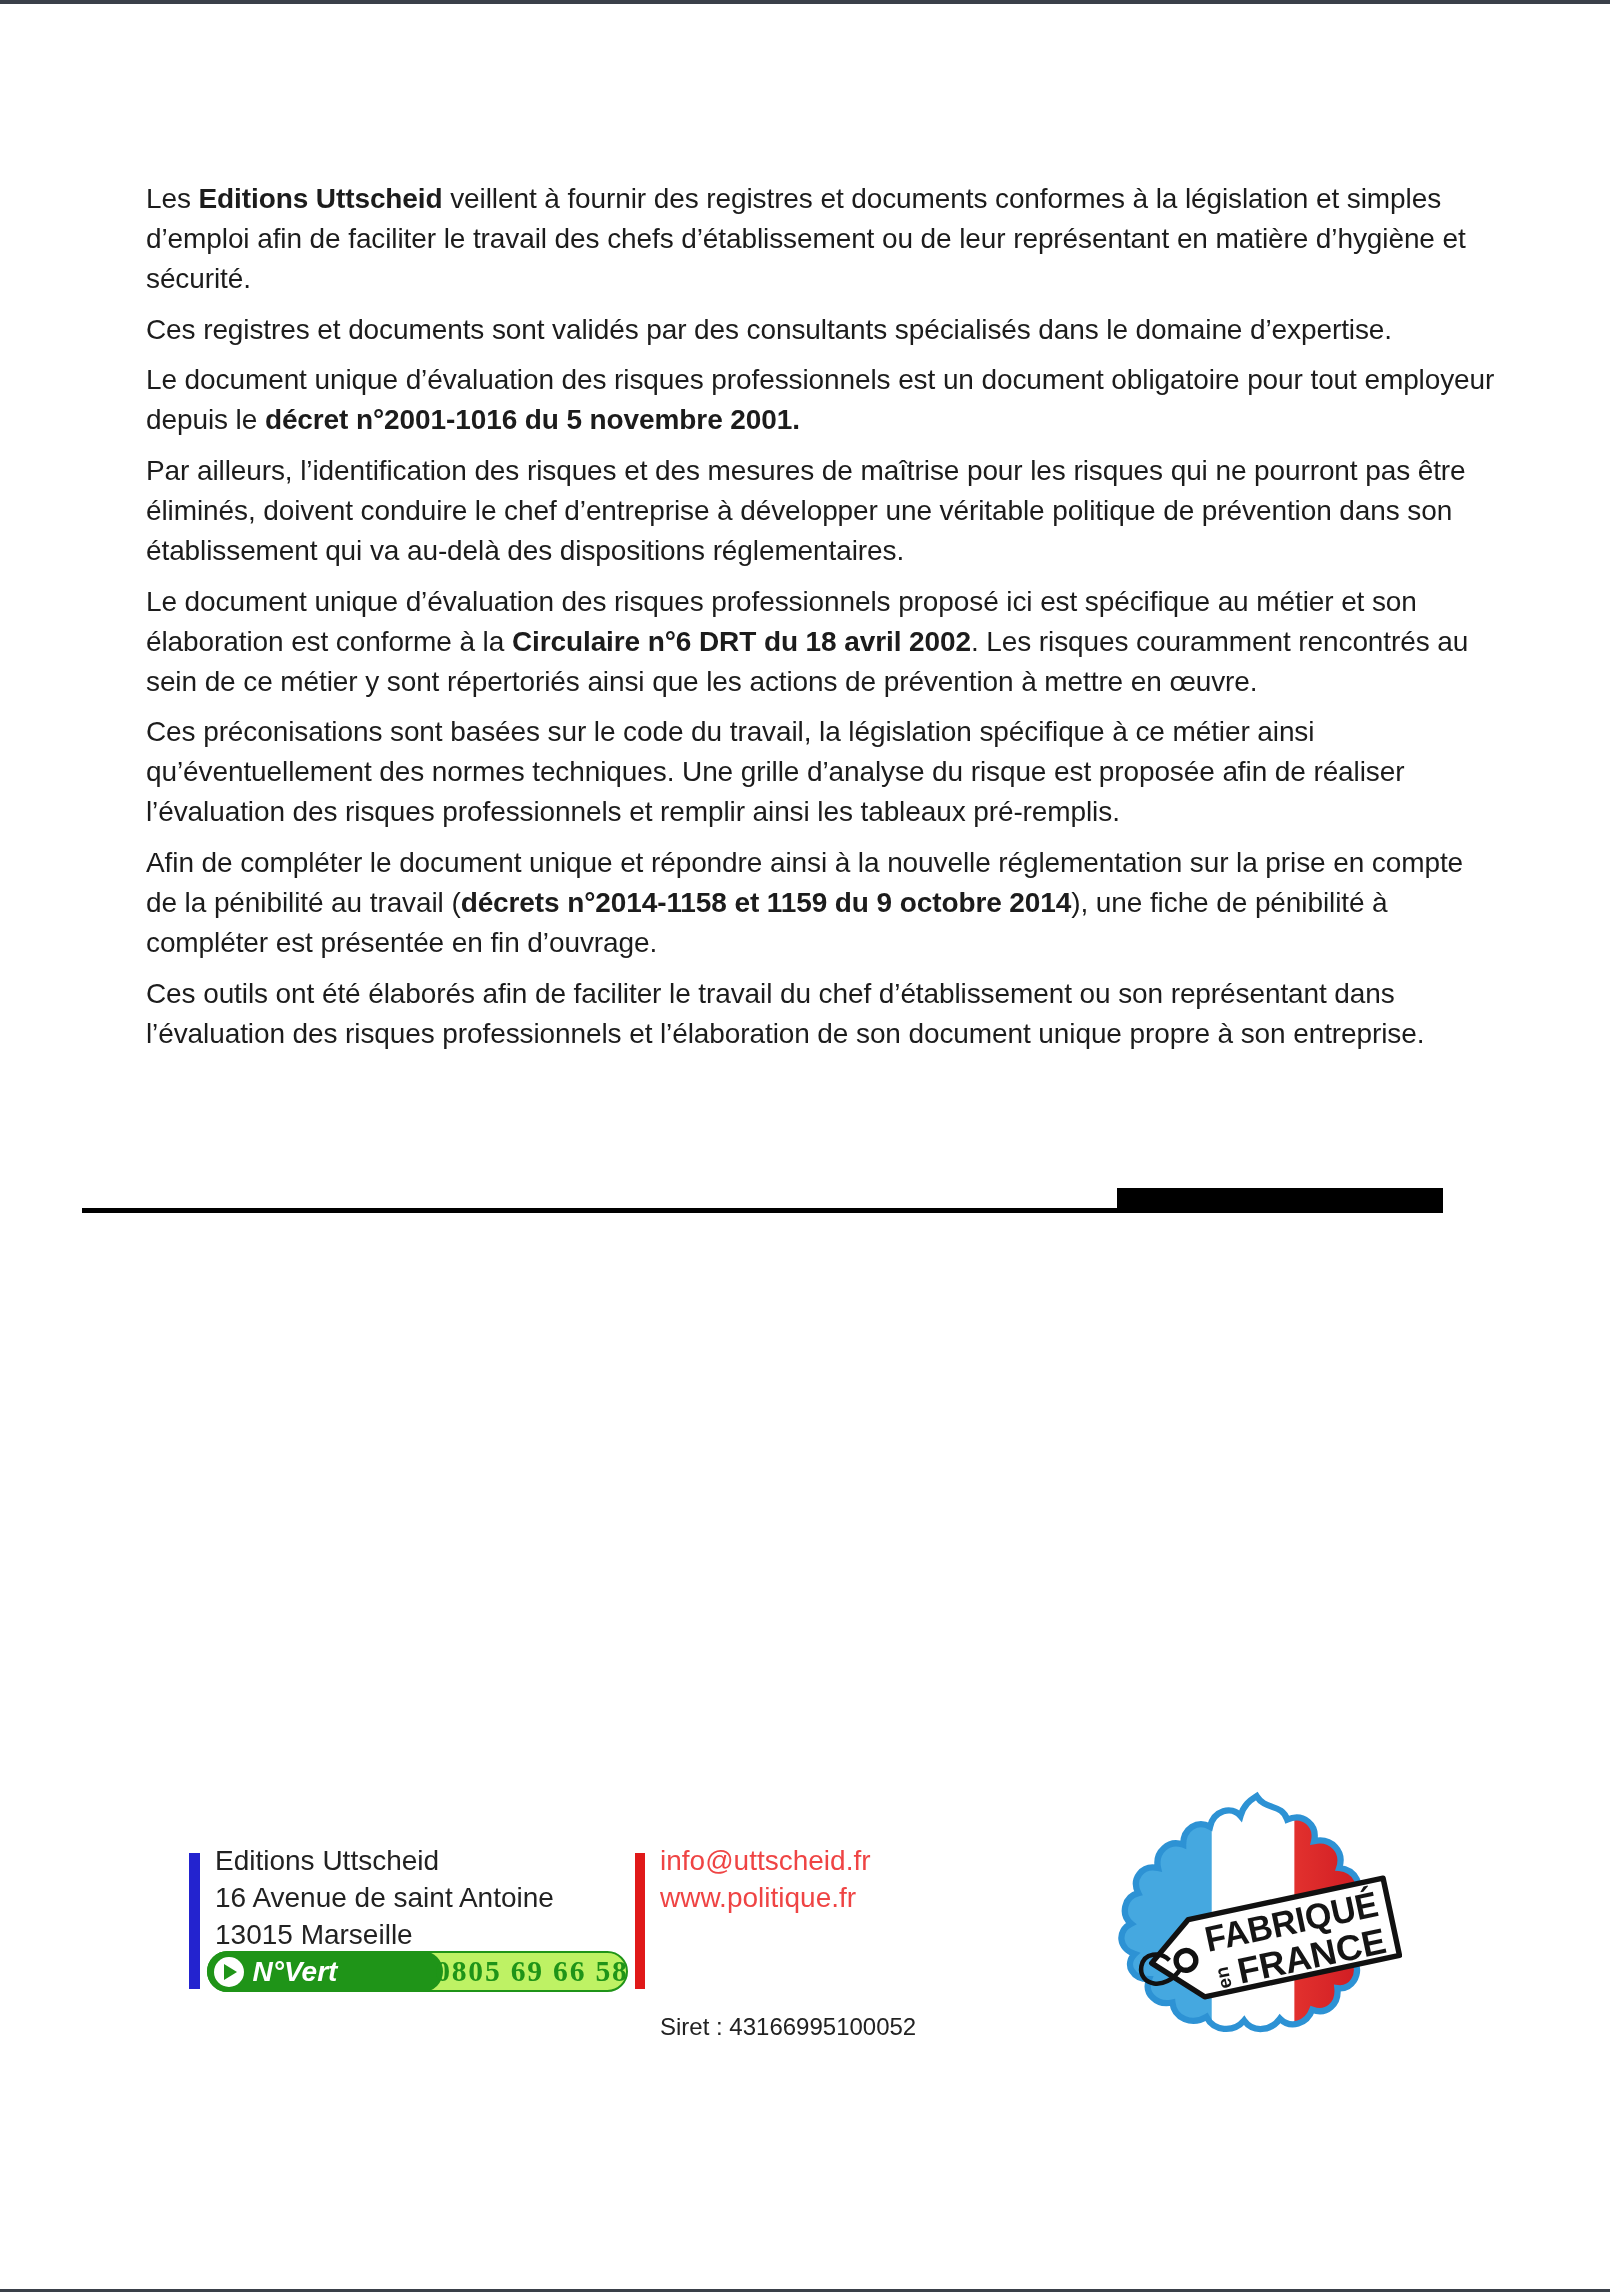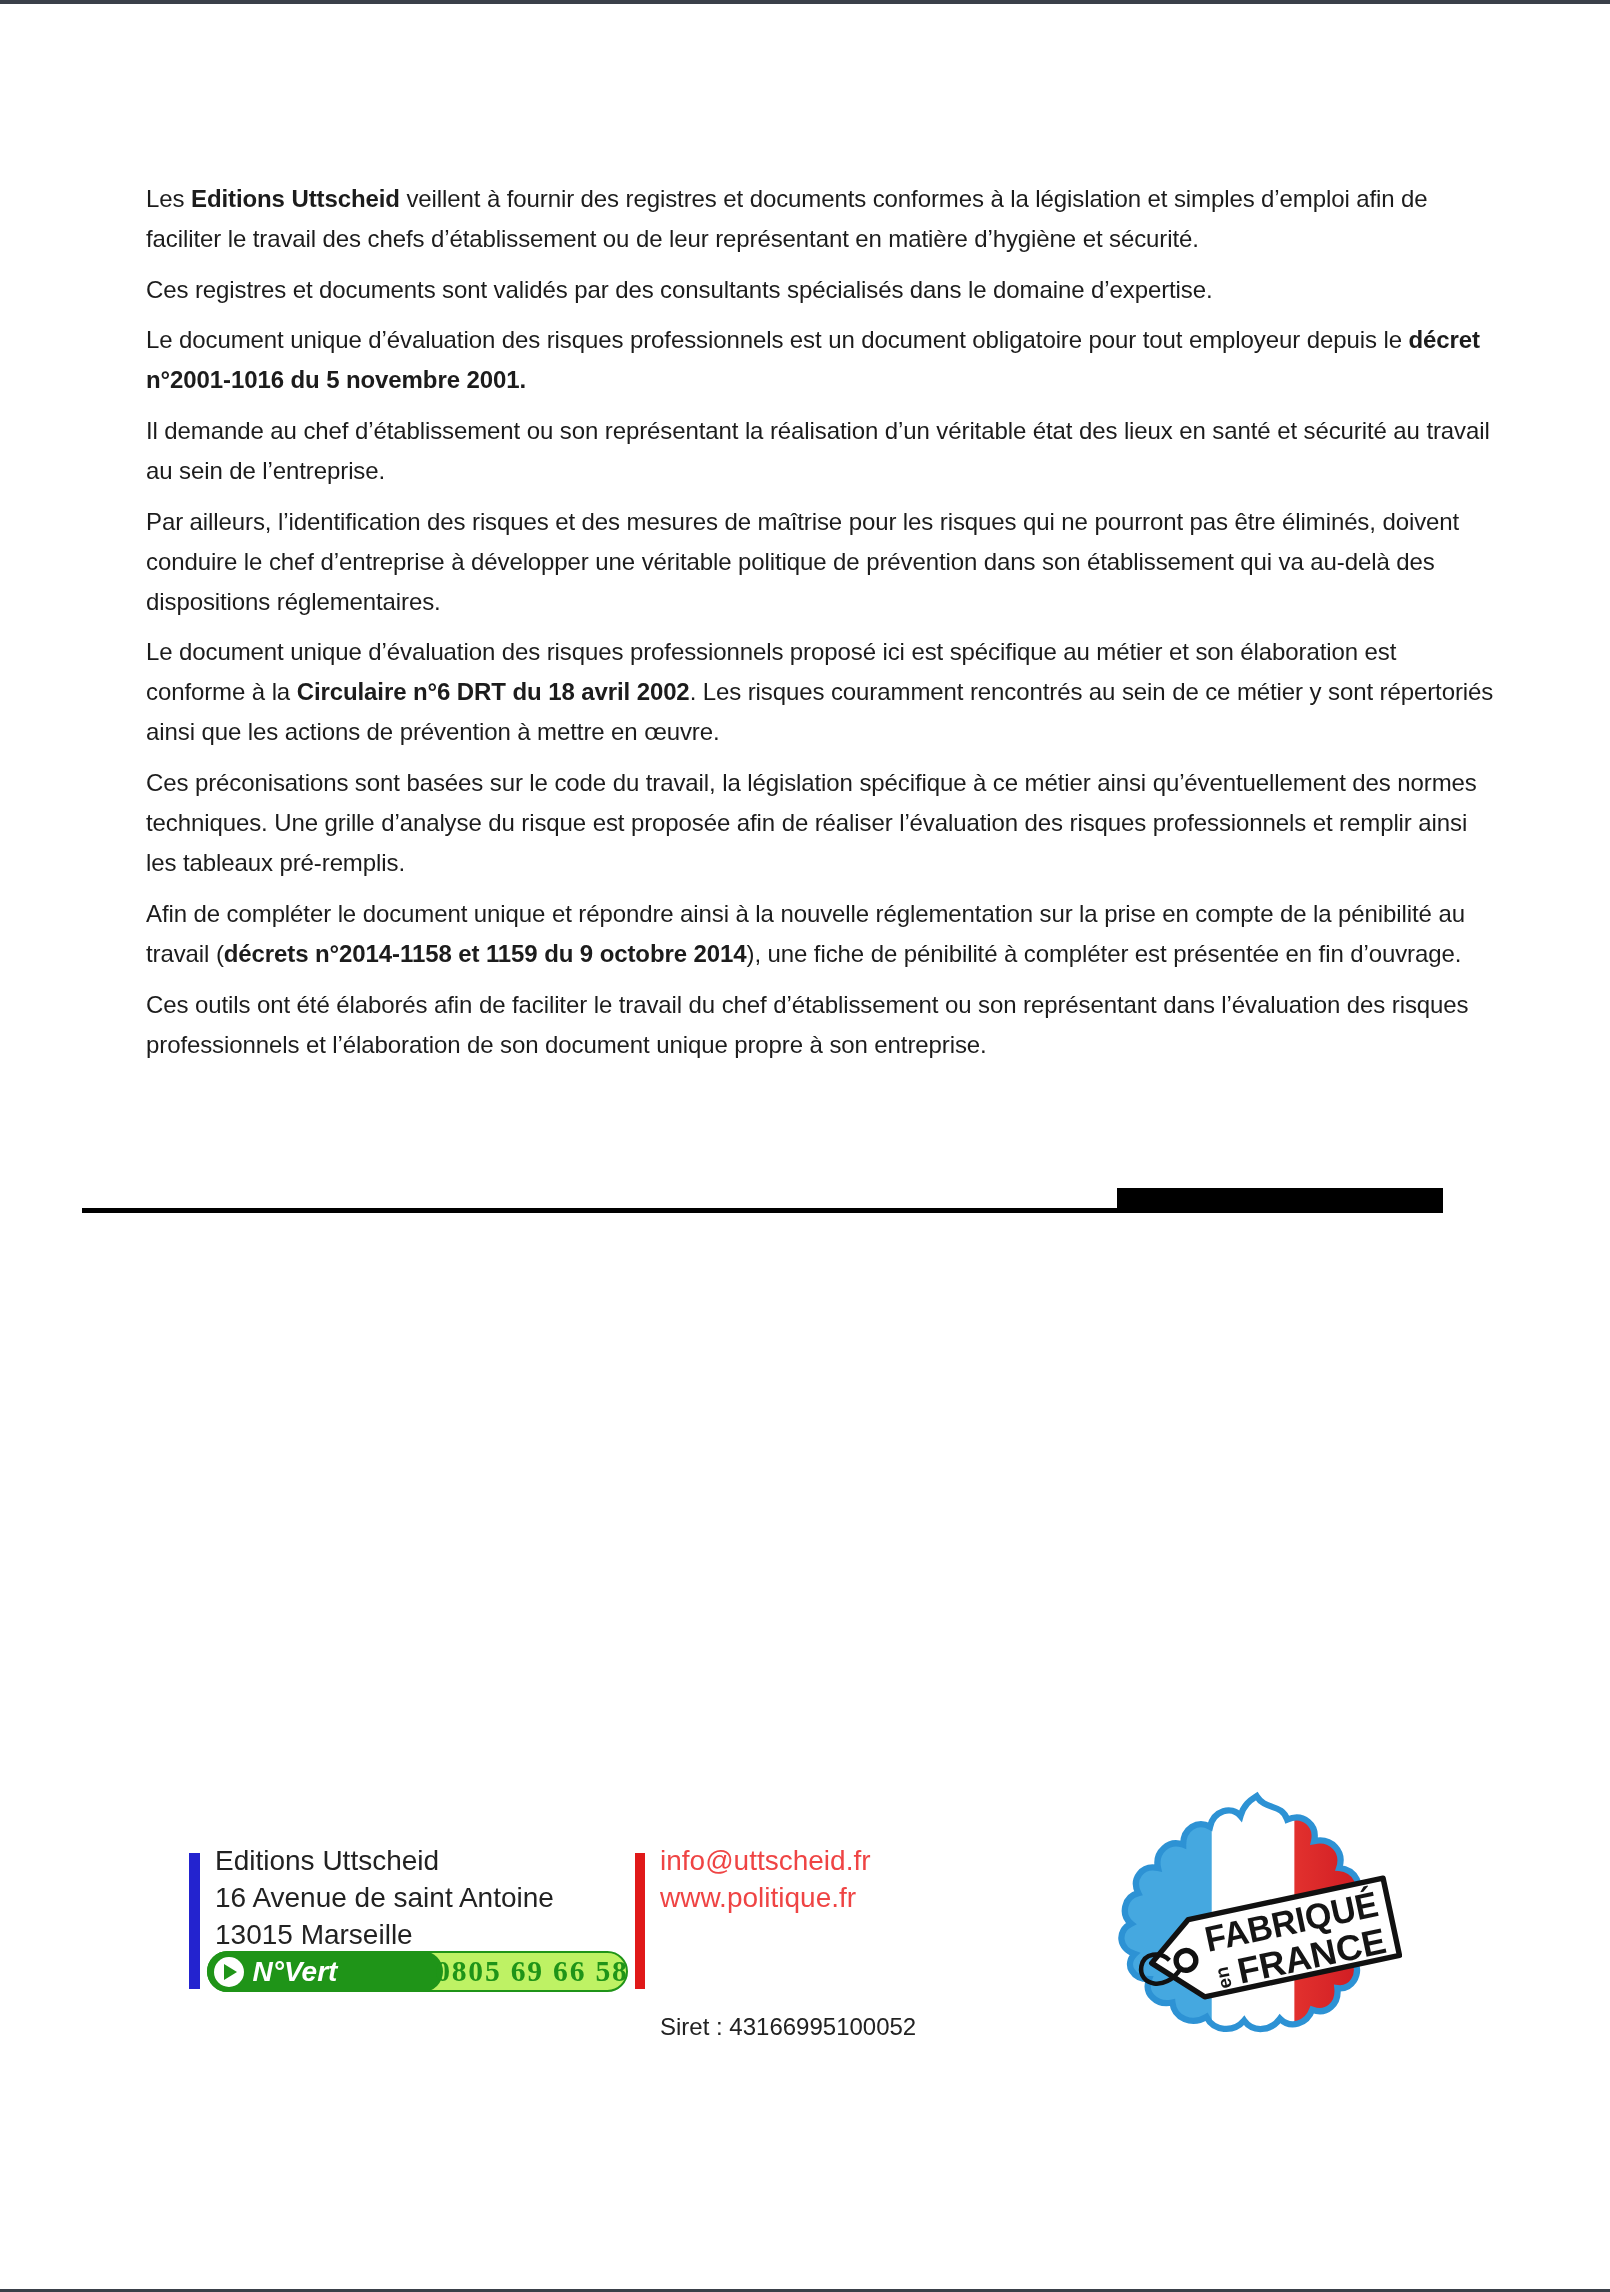--- a/index.html
+++ b/index.html
@@ -11,21 +11,21 @@
     font-family:"Liberation Sans", sans-serif;
     color:var(--text);
   }
   .edge{position:absolute;left:0;width:1610px;background:var(--edge_strip);}
   .edge.top{top:0;height:3.6px;}
   .edge.bottom{bottom:0;height:4.5px;}
 
   
   .content{
     position:absolute;left:146px;top:179px;width:1354px;
-    font-size:24px;line-height:40px;letter-spacing:-0.1px;
+    font-size:28px;line-height:40px;letter-spacing:-0.1px;
     font-weight:300;
   }
   .content p{margin:0 0 10.7px 0;}
   .content b{font-weight:bold;}
 
   
   .divider-line{position:absolute;left:82px;top:1208px;width:1361px;height:5.4px;background:var(--divider_black);}
   .divider-bar{position:absolute;left:1117px;top:1188px;width:326px;height:25px;background:var(--divider_black);}
 
   
@@ -77,21 +77,20 @@
 <body>
 
 <div class="page">
 
   <div class="edge top"></div>
 
   <div class="content">
     <p><span>Les </span><b>Editions Uttscheid</b><span> veillent à fournir des registres et documents conformes à la législation et simples d’emploi afin de faciliter le travail des chefs d’établissement ou de leur représentant en matière d’hygiène et sécurité.</span></p>
     <p><span>Ces registres et documents sont validés par des consultants spécialisés dans le domaine d’expertise.</span></p>
     <p><span>Le document unique d’évaluation des risques professionnels est un document obligatoire pour tout employeur depuis le </span><b>décret n°2001-1016 du 5 novembre 2001.</b></p>
-    <p><span>Il demande au chef d’établissement ou son représentant la réalisation d’un véritable état des lieux en santé et sécurité au travail au sein de l’entreprise.</span></p>
     <p><span>Par ailleurs, l’identification des risques et des mesures de maîtrise pour les risques qui ne pourront pas être éliminés, doivent conduire le chef d’entreprise à développer une véritable politique de prévention dans son établissement qui va au-delà des dispositions réglementaires.</span></p>
     <p><span>Le document unique d’évaluation des risques professionnels proposé ici est spécifique au métier et son élaboration est conforme à la </span><b>Circulaire n°6 DRT du 18 avril 2002</b><span>. Les risques couramment rencontrés au sein de ce métier y sont répertoriés ainsi que les actions de prévention  à mettre en œuvre.</span></p>
     <p><span>Ces préconisations sont basées sur le code du travail, la législation spécifique à ce métier ainsi qu’éventuellement des normes techniques. Une grille d’analyse du risque est proposée afin de réaliser l’évaluation des risques professionnels et remplir ainsi les tableaux pré-remplis.</span></p>
     <p><span>Afin de compléter le document unique et répondre ainsi à la nouvelle réglementation  sur la prise en compte de la pénibilité au travail (</span><b>décrets n°2014-1158 et 1159 du 9 octobre 2014</b><span>), une fiche de pénibilité à compléter est présentée en fin d’ouvrage.</span></p>
     <p><span>Ces outils ont été élaborés afin de faciliter le travail du chef d’établissement ou son représentant dans l’évaluation des risques professionnels et l’élaboration de son document unique propre à son entreprise.</span></p>
   </div>
 
   <div class="divider-line"></div>
   <div class="divider-bar"></div>
 

